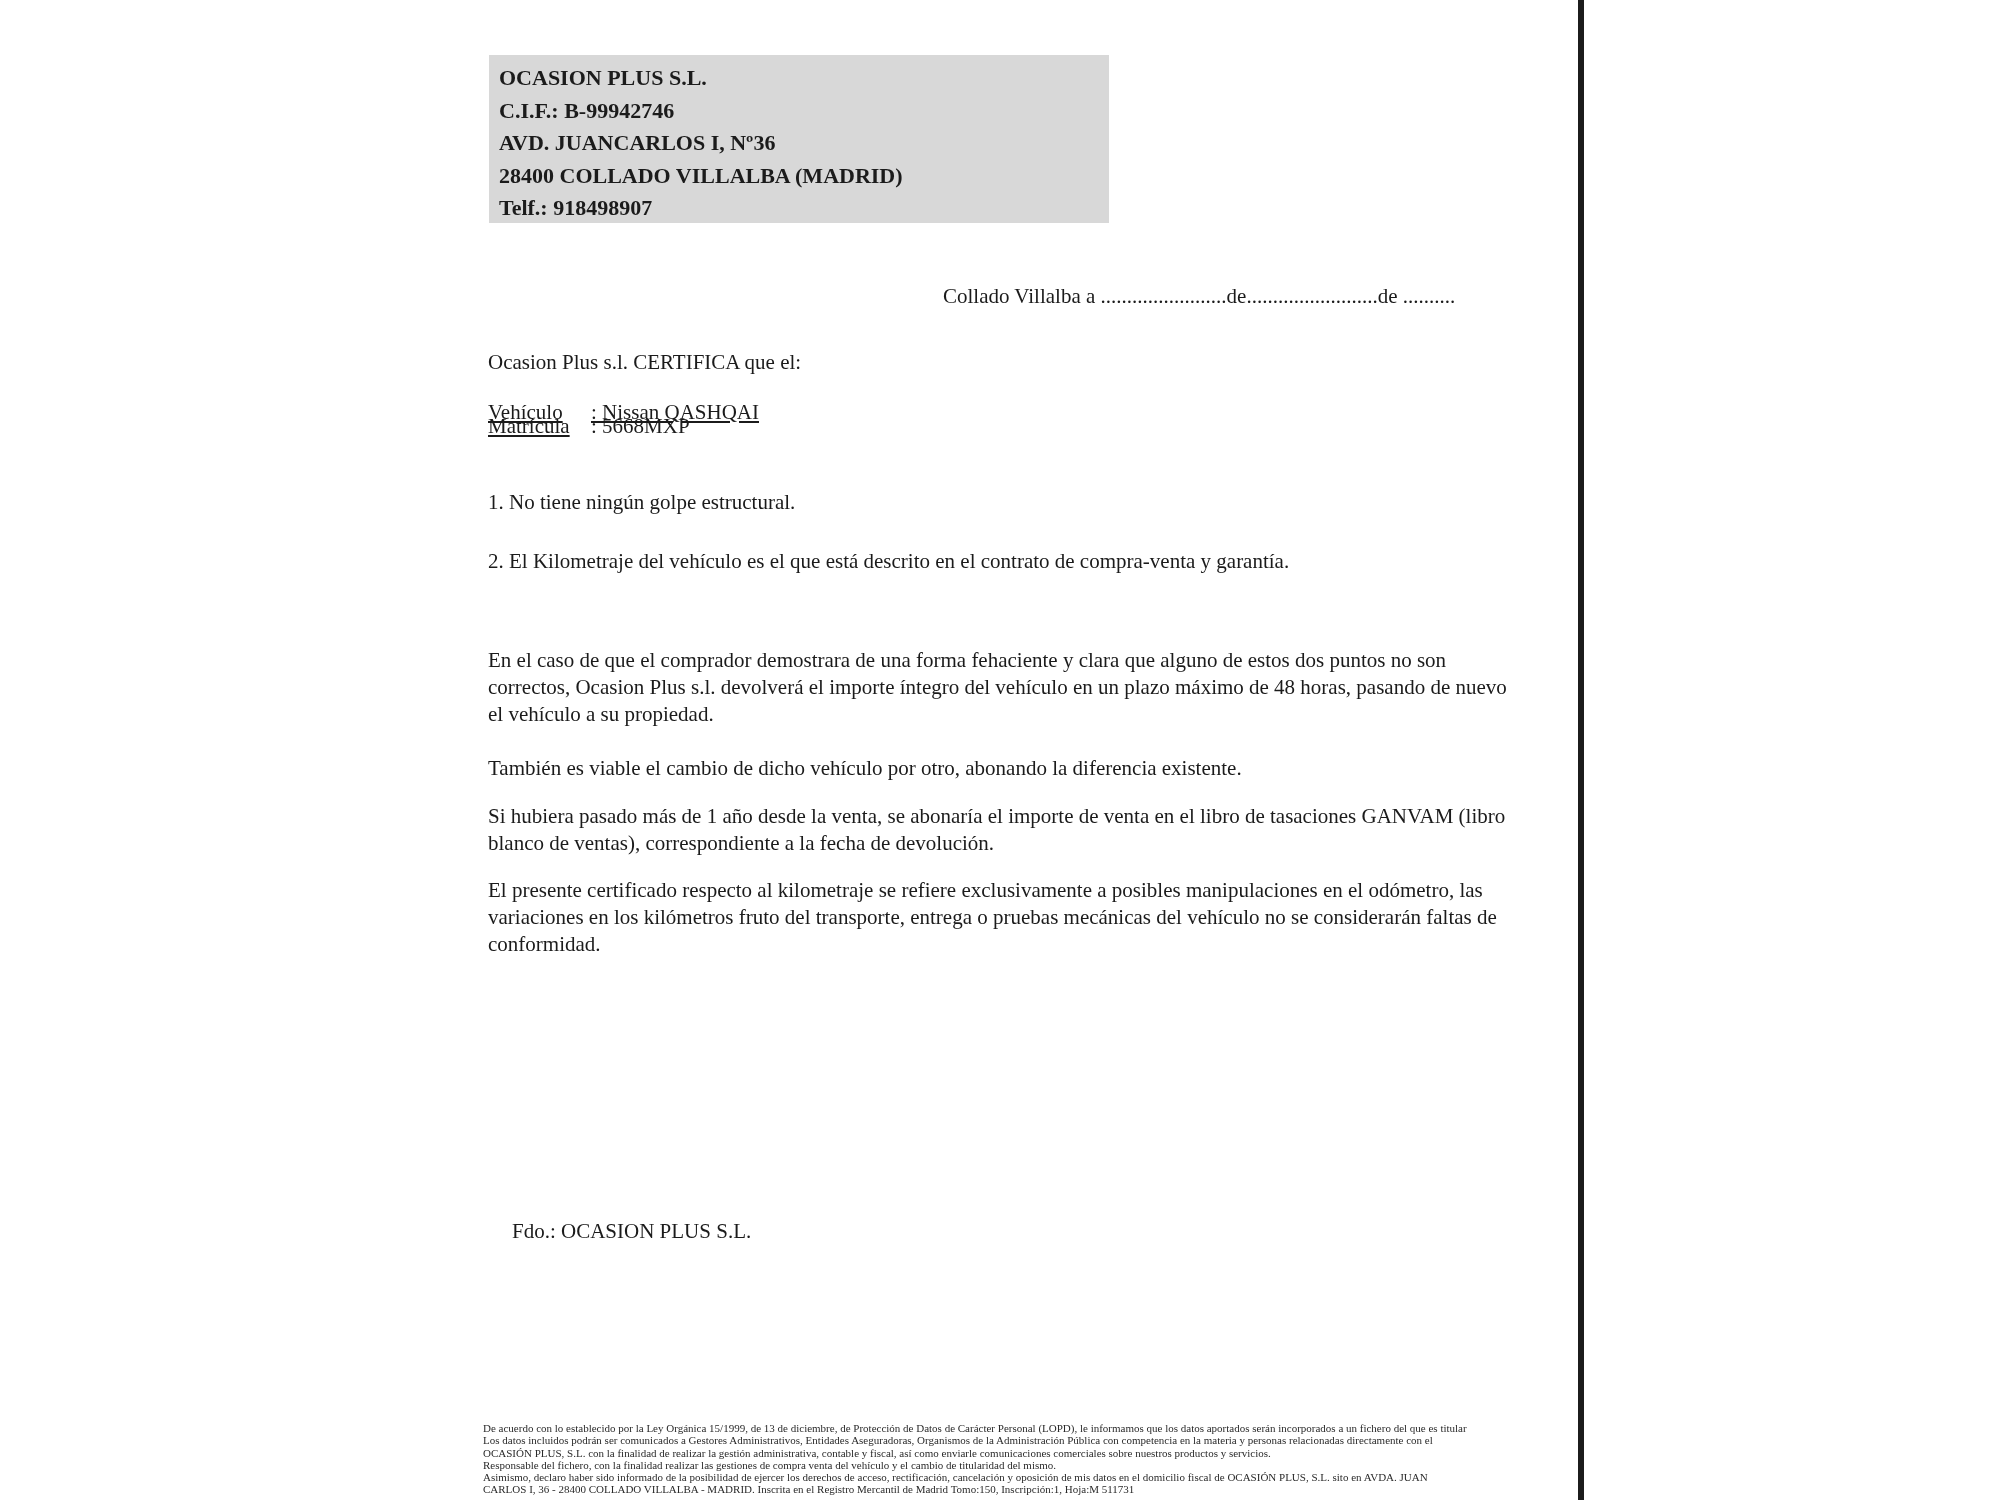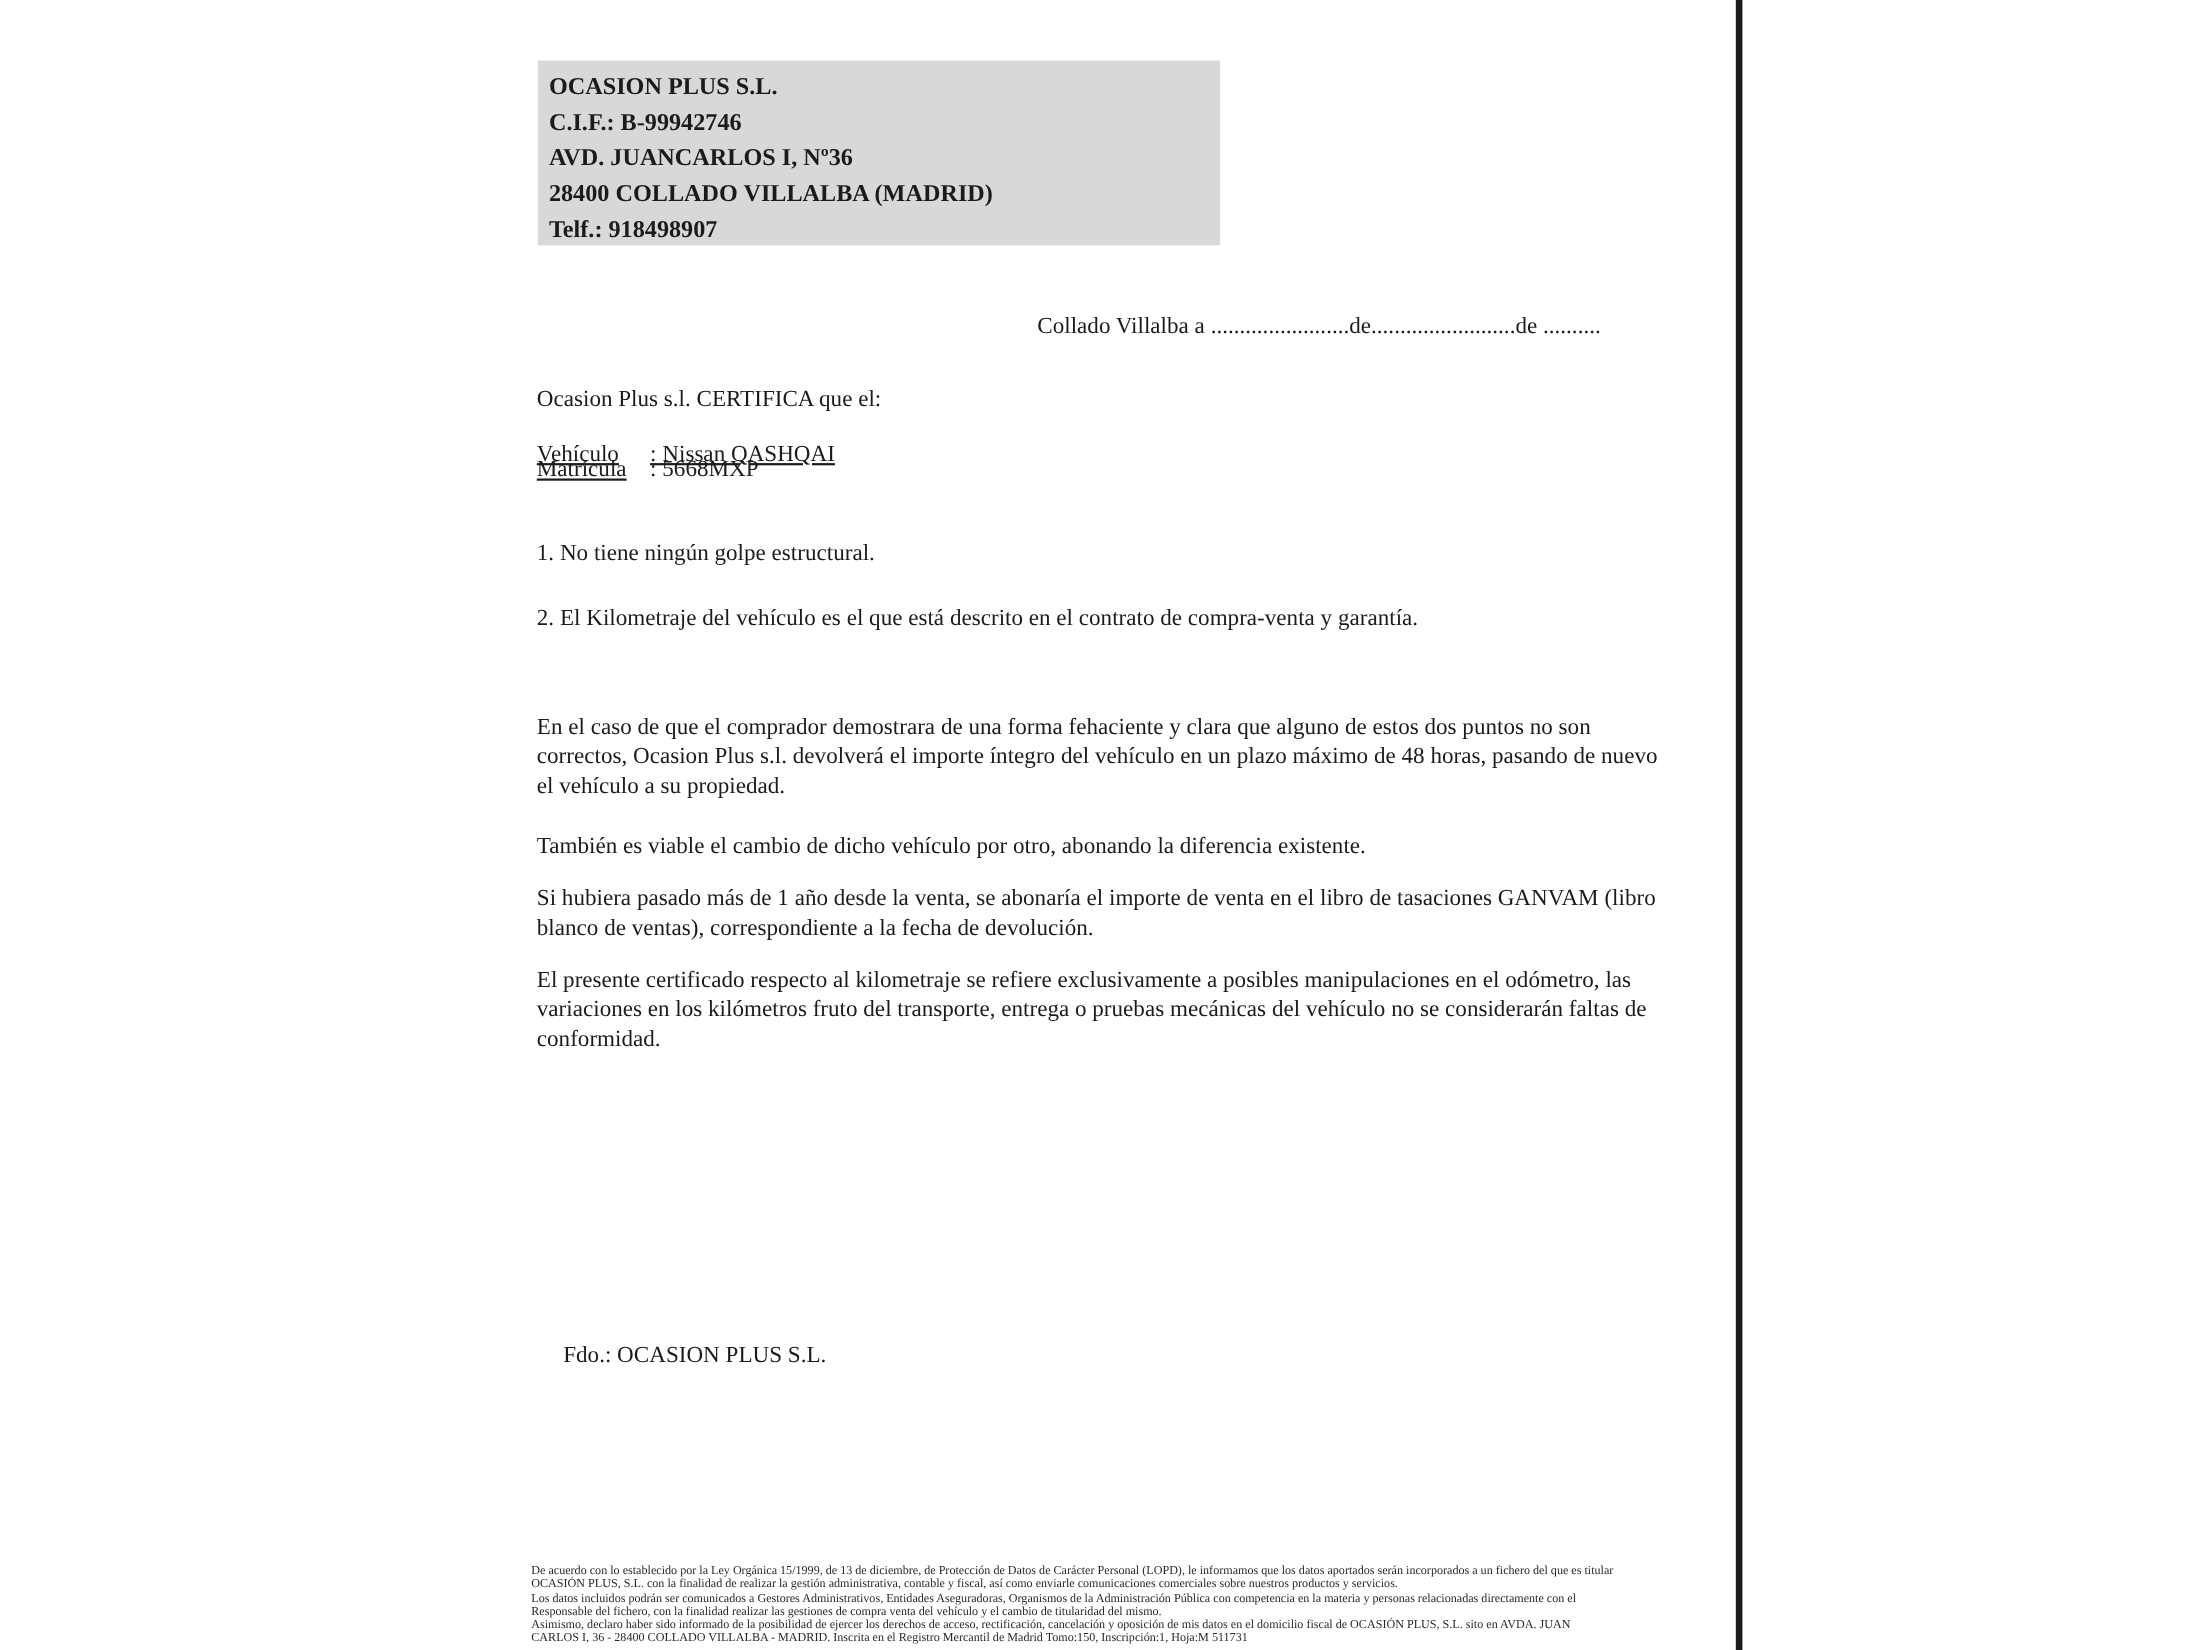--- a/index.html
+++ b/index.html
@@ -146,22 +146,22 @@
 
   <div class="abs para para-0">En el caso de que el comprador demostrara de una forma fehaciente y clara que alguno de estos dos puntos no son correctos, Ocasion Plus s.l. devolverá el importe íntegro del vehículo en un plazo máximo de 48 horas, pasando de nuevo el vehículo a su propiedad.</div>
   <div class="abs para para-1">También es viable el cambio de dicho vehículo por otro, abonando la diferencia existente.</div>
   <div class="abs para para-2">Si hubiera pasado más de 1 año desde la venta, se abonaría el importe de venta en el libro de tasaciones GANVAM (libro blanco de ventas), correspondiente a la fecha de devolución.</div>
   <div class="abs para para-3">El presente certificado respecto al kilometraje se refiere exclusivamente a posibles manipulaciones en el odómetro, las variaciones en los kilómetros fruto del transporte, entrega o pruebas mecánicas del vehículo no se considerarán faltas de conformidad.</div>
 
   <div class="abs signature">Fdo.: OCASION PLUS S.L.</div>
 
   <div class="abs legal">
     <div class="lline">De acuerdo con lo establecido por la Ley Orgánica 15/1999, de 13 de diciembre, de Protección de Datos de Carácter Personal (LOPD), le informamos que los datos aportados serán incorporados a un fichero del que es titular</div>
+    <div class="lline">Los datos incluidos podrán ser comunicados a Gestores Administrativos, Entidades Aseguradoras, Organismos de la Administración Pública con competencia en la materia y personas relacionadas directamente con el</div>
     <div class="lline">OCASIÓN PLUS, S.L. con la finalidad de realizar la gestión administrativa, contable y fiscal, así como enviarle comunicaciones comerciales sobre nuestros productos y servicios.</div>
-    <div class="lline">Los datos incluidos podrán ser comunicados a Gestores Administrativos, Entidades Aseguradoras, Organismos de la Administración Pública con competencia en la materia y personas relacionadas directamente con el</div>
     <div class="lline">Responsable del fichero, con la finalidad realizar las gestiones de compra venta del vehículo y el cambio de titularidad del mismo.</div>
     <div class="lline">Asimismo, declaro haber sido informado de la posibilidad de ejercer los derechos de acceso, rectificación, cancelación y oposición de mis datos en el domicilio fiscal de OCASIÓN PLUS, S.L. sito en AVDA. JUAN</div>
     <div class="lline">CARLOS I, 36 - 28400 COLLADO VILLALBA - MADRID. Inscrita en el Registro Mercantil de Madrid Tomo:150, Inscripción:1, Hoja:M 511731</div>
   </div>
 
   <div class="abs page-divider"></div>
 
 </div>
 
 </body></html>

